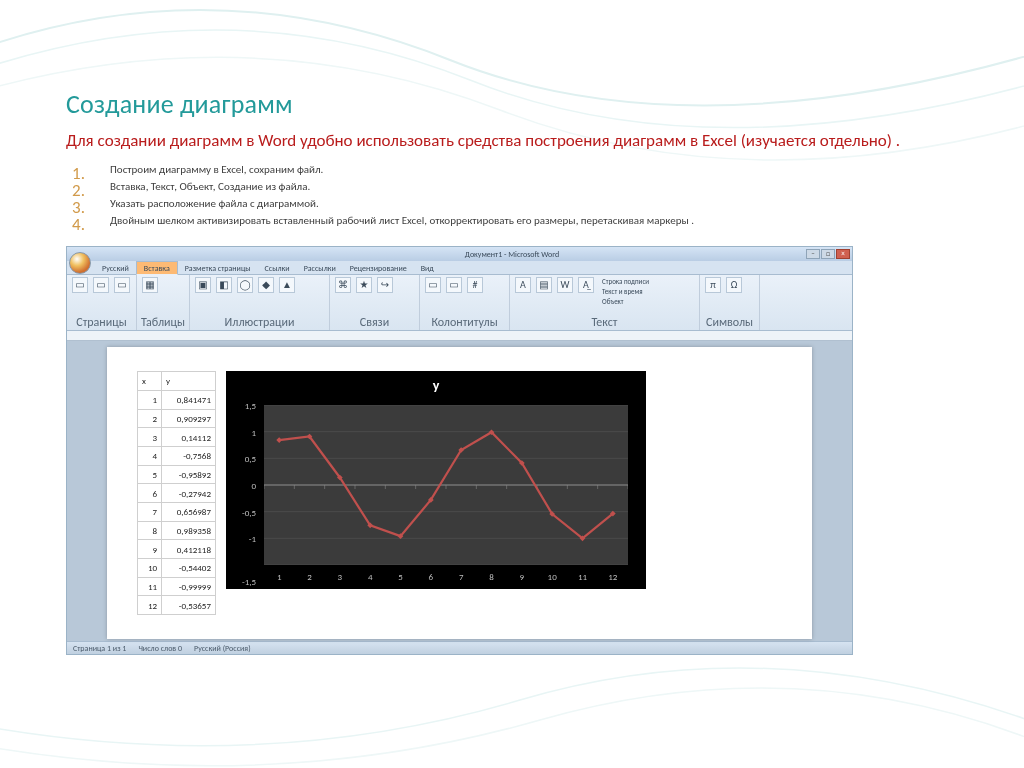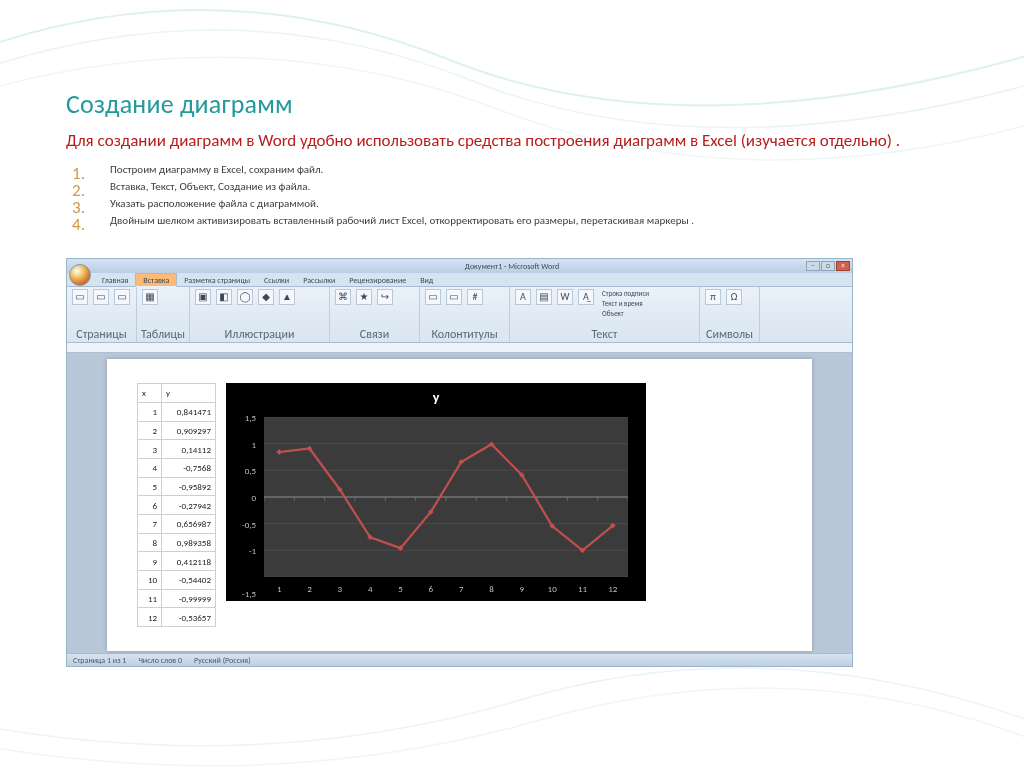--- a/index.html
+++ b/index.html
@@ -46,21 +46,21 @@
   }
   ol li::before {
     content: counter(item) ".";
     position: absolute;
     left: 6px;
     color: #d19a4a;
     font-family: Calibri, Arial, sans-serif;
     font-size: 17px;
   }
   .word-wrap {
-    margin-top: 29px;
+    margin-top: 17px;
     width: 787px;
     border: 1px solid #9bb3c7;
     background: #c8d7e8;
     font-size: 8px;
   }
   .word-titlebar {
     height: 14px;
     background: linear-gradient(#d5e4f5, #b9cde4);
     display: flex; align-items: center; justify-content: space-between;
     padding: 0 2px 0 6px;
@@ -202,21 +202,21 @@
       <span class="center">Документ1 - Microsoft Word</span>
       <span class="winbtns">
         <span class="winbtn">–</span>
         <span class="winbtn">□</span>
         <span class="winbtn close">×</span>
       </span>
     </div>
 
     <div class="ribbon-tabs">
       <div class="office-btn"></div>
-      <div class="tab">Главная</div>
+      <div class="tab">Русский</div>
       <div class="tab active">Вставка</div>
       <div class="tab">Разметка страницы</div>
       <div class="tab">Ссылки</div>
       <div class="tab">Рассылки</div>
       <div class="tab">Рецензирование</div>
       <div class="tab">Вид</div>
     </div>
 
     <div class="ribbon">
       <div class="rgroup" style="min-width:70px">

